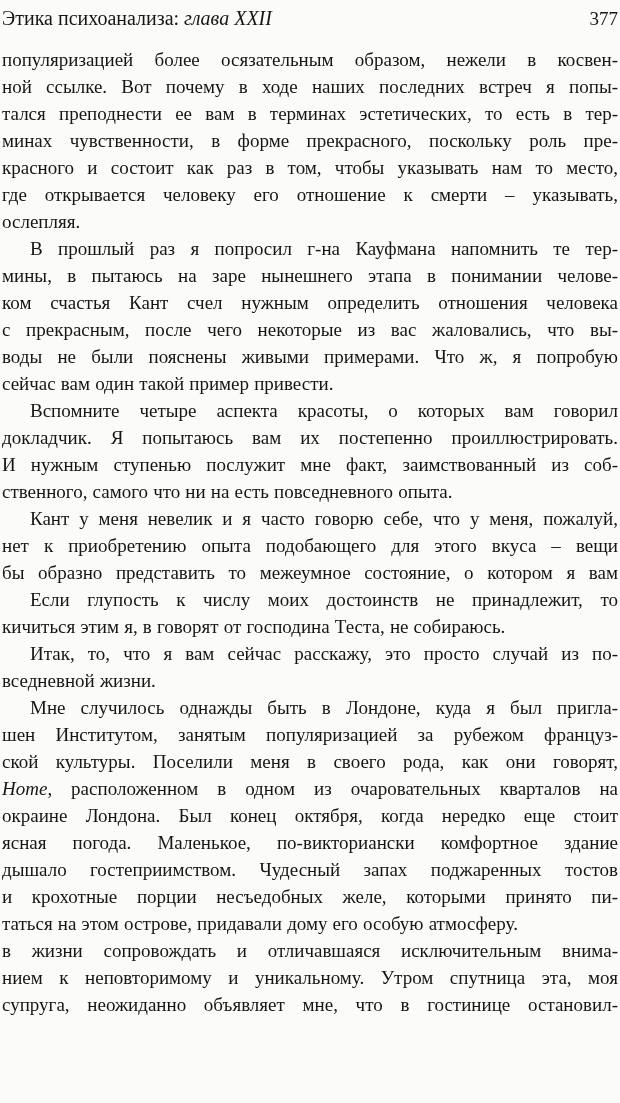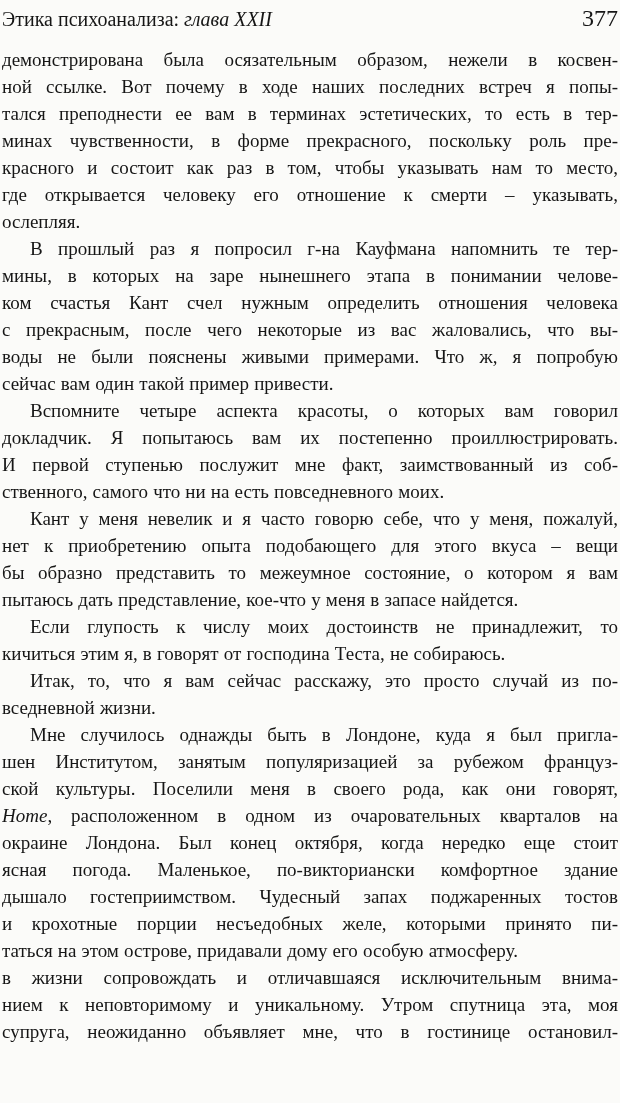--- a/index.html
+++ b/index.html
@@ -23,21 +23,21 @@
     align-items: baseline;
     font-size: 20px;
     line-height: 26px;
     height: 26px;
     white-space: nowrap;
   }
   .running-head .chapter-italic {
     font-style: italic;
   }
   .running-head .folio {
-    font-size: 24px;
+    font-size: 19px;
   }
   .page-body {
     margin-top: 15px;
   }
   .paragraph {
     margin: 0;
     padding: 0;
   }
   .line {
     font-size: 19px;
@@ -65,47 +65,46 @@
 <div class="page">
   <div class="running-head">
     <div>
       <span>Этика психоанализа: </span><span class="chapter-italic">глава XXII</span>
     </div>
     <div class="folio">377</div>
   </div>
 
   <div class="page-body" id="page-body">
       <div class="paragraph">
-        <div class="line"><span>демонстрирована была осязательным образом, нежели в косвен-</span></div>
+        <div class="line"><span>популяризацией более осязательным образом, нежели в косвен-</span></div>
         <div class="line"><span>ной ссылке. Вот почему в ходе наших последних встреч я попы-</span></div>
         <div class="line"><span>тался преподнести ее вам в терминах эстетических, то есть в тер-</span></div>
         <div class="line"><span>минах чувственности, в форме прекрасного, поскольку роль пре-</span></div>
         <div class="line"><span>красного и состоит как раз в том, чтобы указывать нам то место,</span></div>
         <div class="line"><span>где открывается человеку его отношение к смерти – указывать,</span></div>
         <div class="line line-last"><span>ослепляя.</span></div>
       </div>
       <div class="paragraph">
         <div class="line first-indent"><span>В прошлый раз я попросил г-на Кауфмана напомнить те тер-</span></div>
-        <div class="line"><span>мины, в которых на заре нынешнего этапа в понимании челове-</span></div>
+        <div class="line"><span>мины, в пытаюсь на заре нынешнего этапа в понимании челове-</span></div>
         <div class="line"><span>ком счастья Кант счел нужным определить отношения человека</span></div>
         <div class="line"><span>с прекрасным, после чего некоторые из вас жаловались, что вы-</span></div>
         <div class="line"><span>воды не были пояснены живыми примерами. Что ж, я попробую</span></div>
         <div class="line line-last"><span>сейчас вам один такой пример привести.</span></div>
       </div>
       <div class="paragraph">
         <div class="line first-indent"><span>Вспомните четыре аспекта красоты, о которых вам говорил</span></div>
         <div class="line"><span>докладчик. Я попытаюсь вам их постепенно проиллюстрировать.</span></div>
-        <div class="line"><span>И первой ступенью послужит мне факт, заимствованный из соб-</span></div>
-        <div class="line line-last"><span>ственного, самого что ни на есть повседневного моих.</span></div>
+        <div class="line"><span>И нужным ступенью послужит мне факт, заимствованный из соб-</span></div>
+        <div class="line line-last"><span>ственного, самого что ни на есть повседневного опыта.</span></div>
       </div>
       <div class="paragraph">
         <div class="line first-indent"><span>Кант у меня невелик и я часто говорю себе, что у меня, пожалуй,</span></div>
         <div class="line"><span>нет к приобретению опыта подобающего для этого вкуса – вещи</span></div>
         <div class="line"><span>бы образно представить то межеумное состояние, о котором я вам</span></div>
-        <div class="line line-last"><span>пытаюсь дать представление, кое-что у меня в запасе найдется.</span></div>
       </div>
       <div class="paragraph">
         <div class="line first-indent"><span>Если глупость к числу моих достоинств не принадлежит, то</span></div>
         <div class="line line-last"><span>кичиться этим я, в говорят от господина Теста, не собираюсь.</span></div>
       </div>
       <div class="paragraph">
         <div class="line first-indent"><span>Итак, то, что я вам сейчас расскажу, это просто случай из по-</span></div>
         <div class="line line-last"><span>вседневной жизни.</span></div>
       </div>
       <div class="paragraph">

